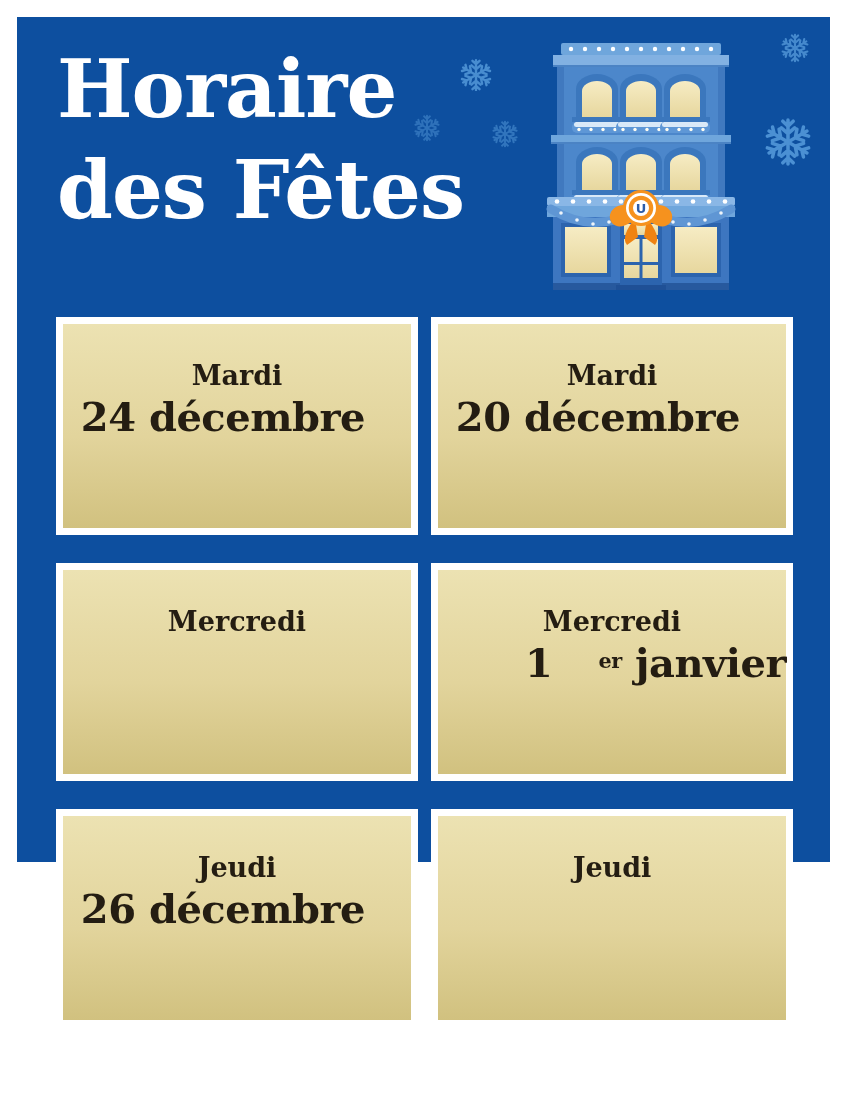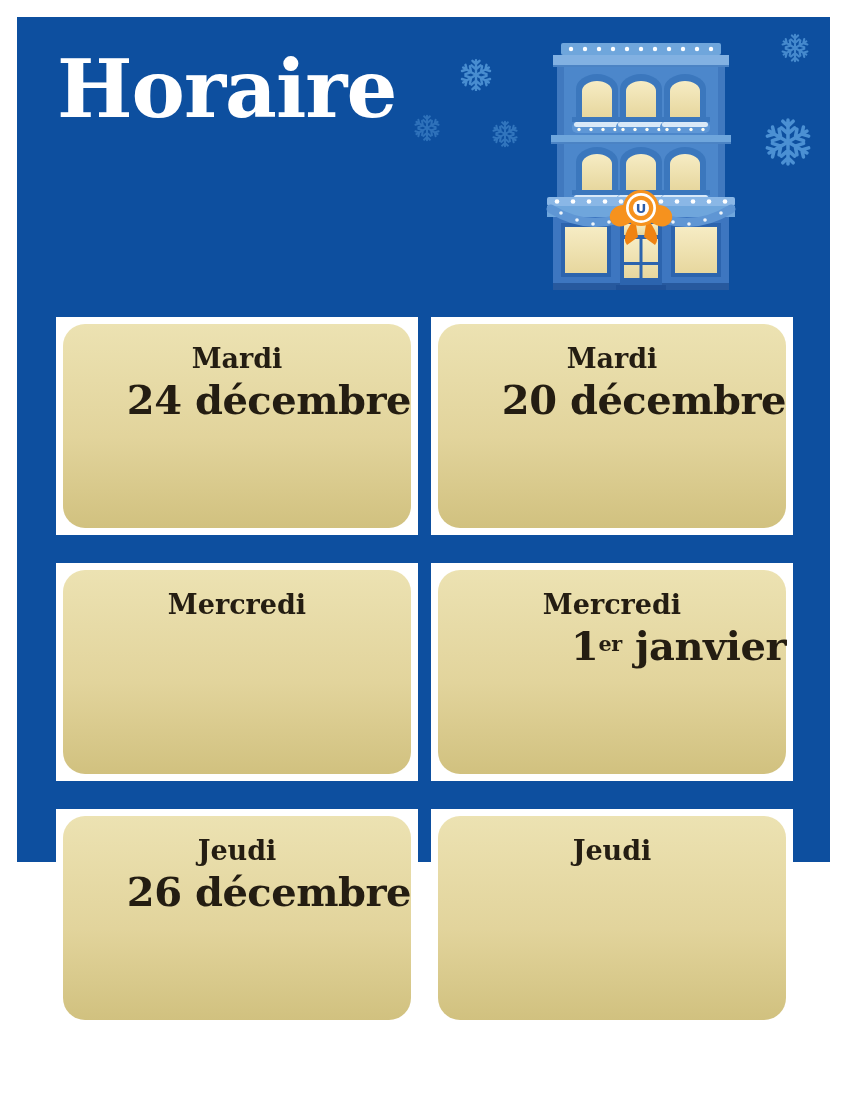--- a/index.html
+++ b/index.html
@@ -35,26 +35,26 @@
     position: absolute; left: 39px; top: 300px;
     display: grid;
     grid-template-columns: 362px 362px;
     grid-auto-rows: 218px;
     column-gap: 13px; row-gap: 28px;
   }
   .card { background: #ffffff; padding: 7px; }
   .card-inner {
     width: 100%; height: 100%;
     background: linear-gradient(180deg, #ece2b2 0%, #e2d49c 55%, #d1c17f 100%);
-    text-align: center; padding-top: 18px;
-    font-family: "DejaVu Serif", serif; color: #241d12; border-radius: 22px;
+    text-align: center; padding-top: 35px;
+    font-family: "DejaVu Serif", serif; color: #241d12;
   }
   .card-day  { font-size: 27px; font-weight: bold; line-height: 34px; }
   .card-date { font-size: 40px; font-weight: bold; line-height: 48px; letter-spacing: -0.5px; text-align: right; }
-  .card-date sup { font-size: 0.52em; position: relative; top: -0.45em; vertical-align: baseline; }
+  .card-date sup { font-size: 0.52em; position: relative; top: -0.45em; vertical-align: baseline; margin-left: 46px; }
 </style>
 </head>
 <body>
 
 <svg width="0" height="0" style="position:absolute" aria-hidden="true">
   <defs>
     <linearGradient id="creamGrad" x1="0" y1="0" x2="0" y2="1">
       <stop offset="0" stop-color="#f6ecc4"></stop>
       <stop offset="1" stop-color="#e7d79e"></stop>
     </linearGradient>
@@ -89,20 +89,21 @@
       <circle cx="6" cy="56.5" r="1.7" fill="#fffdf2"></circle>
       <circle cx="18" cy="56.5" r="1.7" fill="#fffdf2"></circle>
     </g>
   </defs>
 </svg>
 
 <div class="poster">
 
   <h1 class="title">
       <span class="line">Horaire</span>
+      <span class="line">des Fêtes</span>
     </h1>
 
   <svg class="flake flake-a" viewBox="-12 -12 24 24">
       <use href="#flakeSym"></use>
     </svg>
   <svg class="flake flake-b" viewBox="-12 -12 24 24">
       <use href="#flakeSym"></use>
     </svg>
   <svg class="flake flake-c" viewBox="-12 -12 24 24">
       <use href="#flakeSym"></use>

